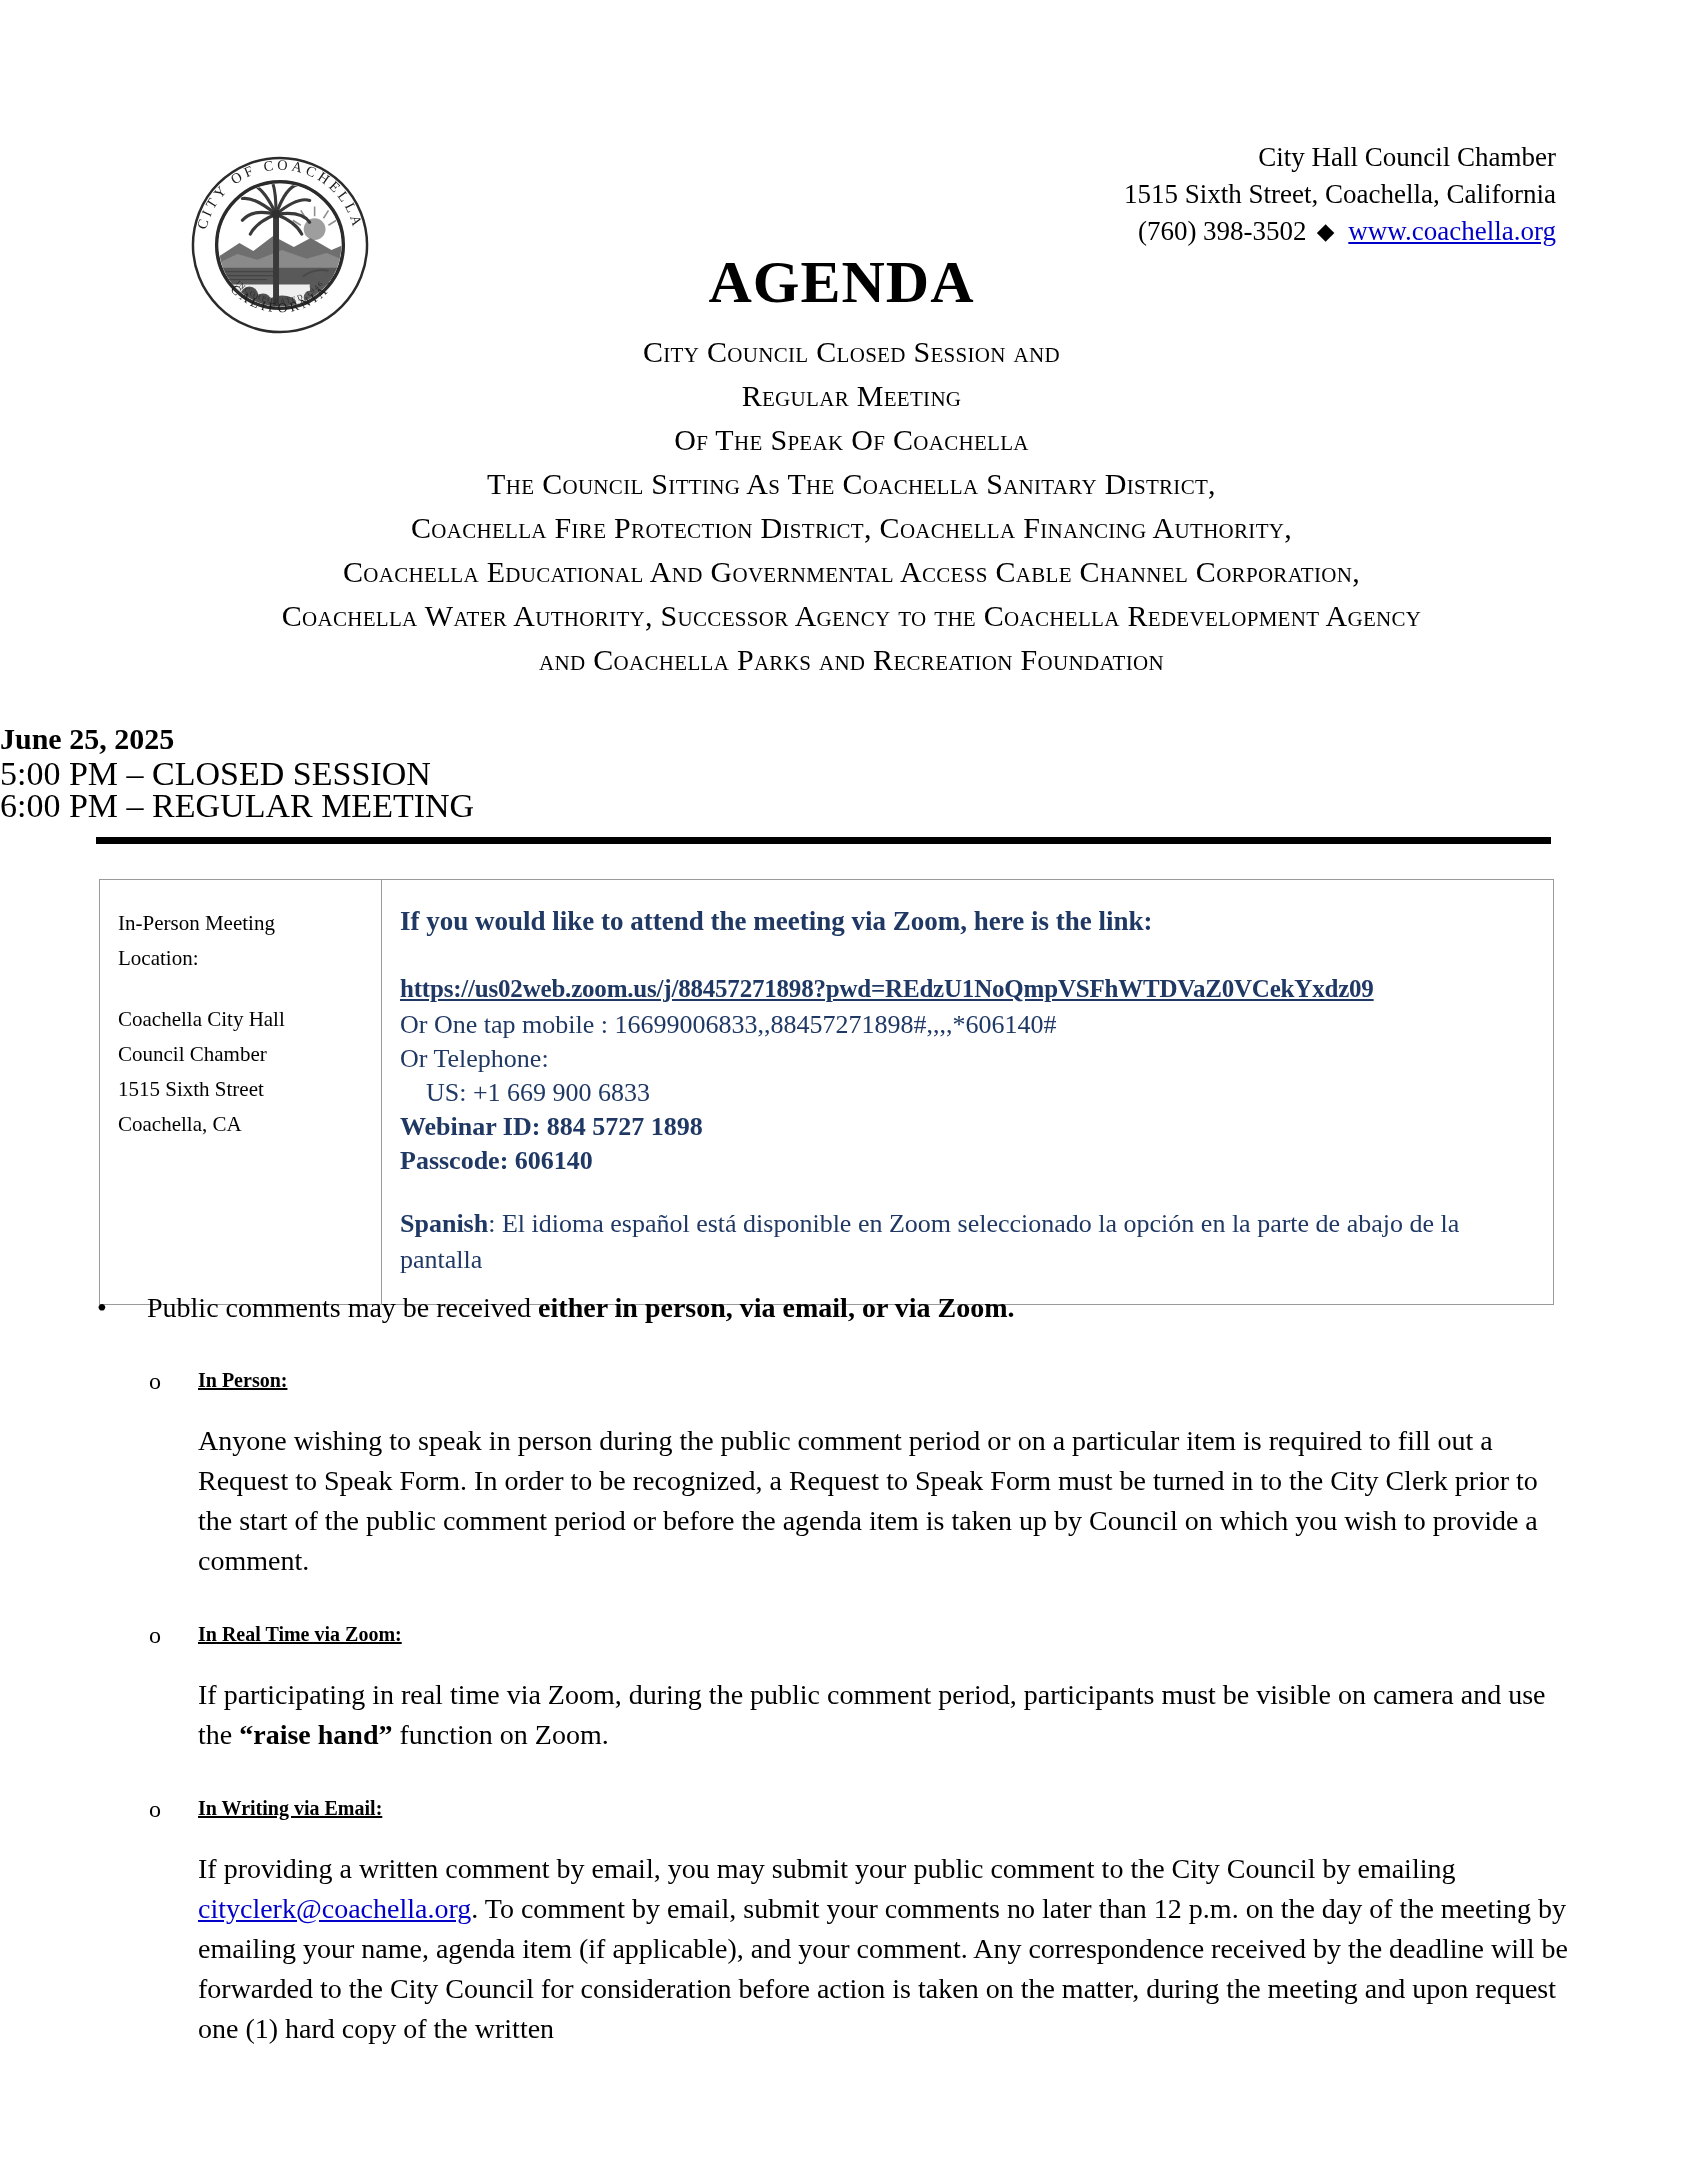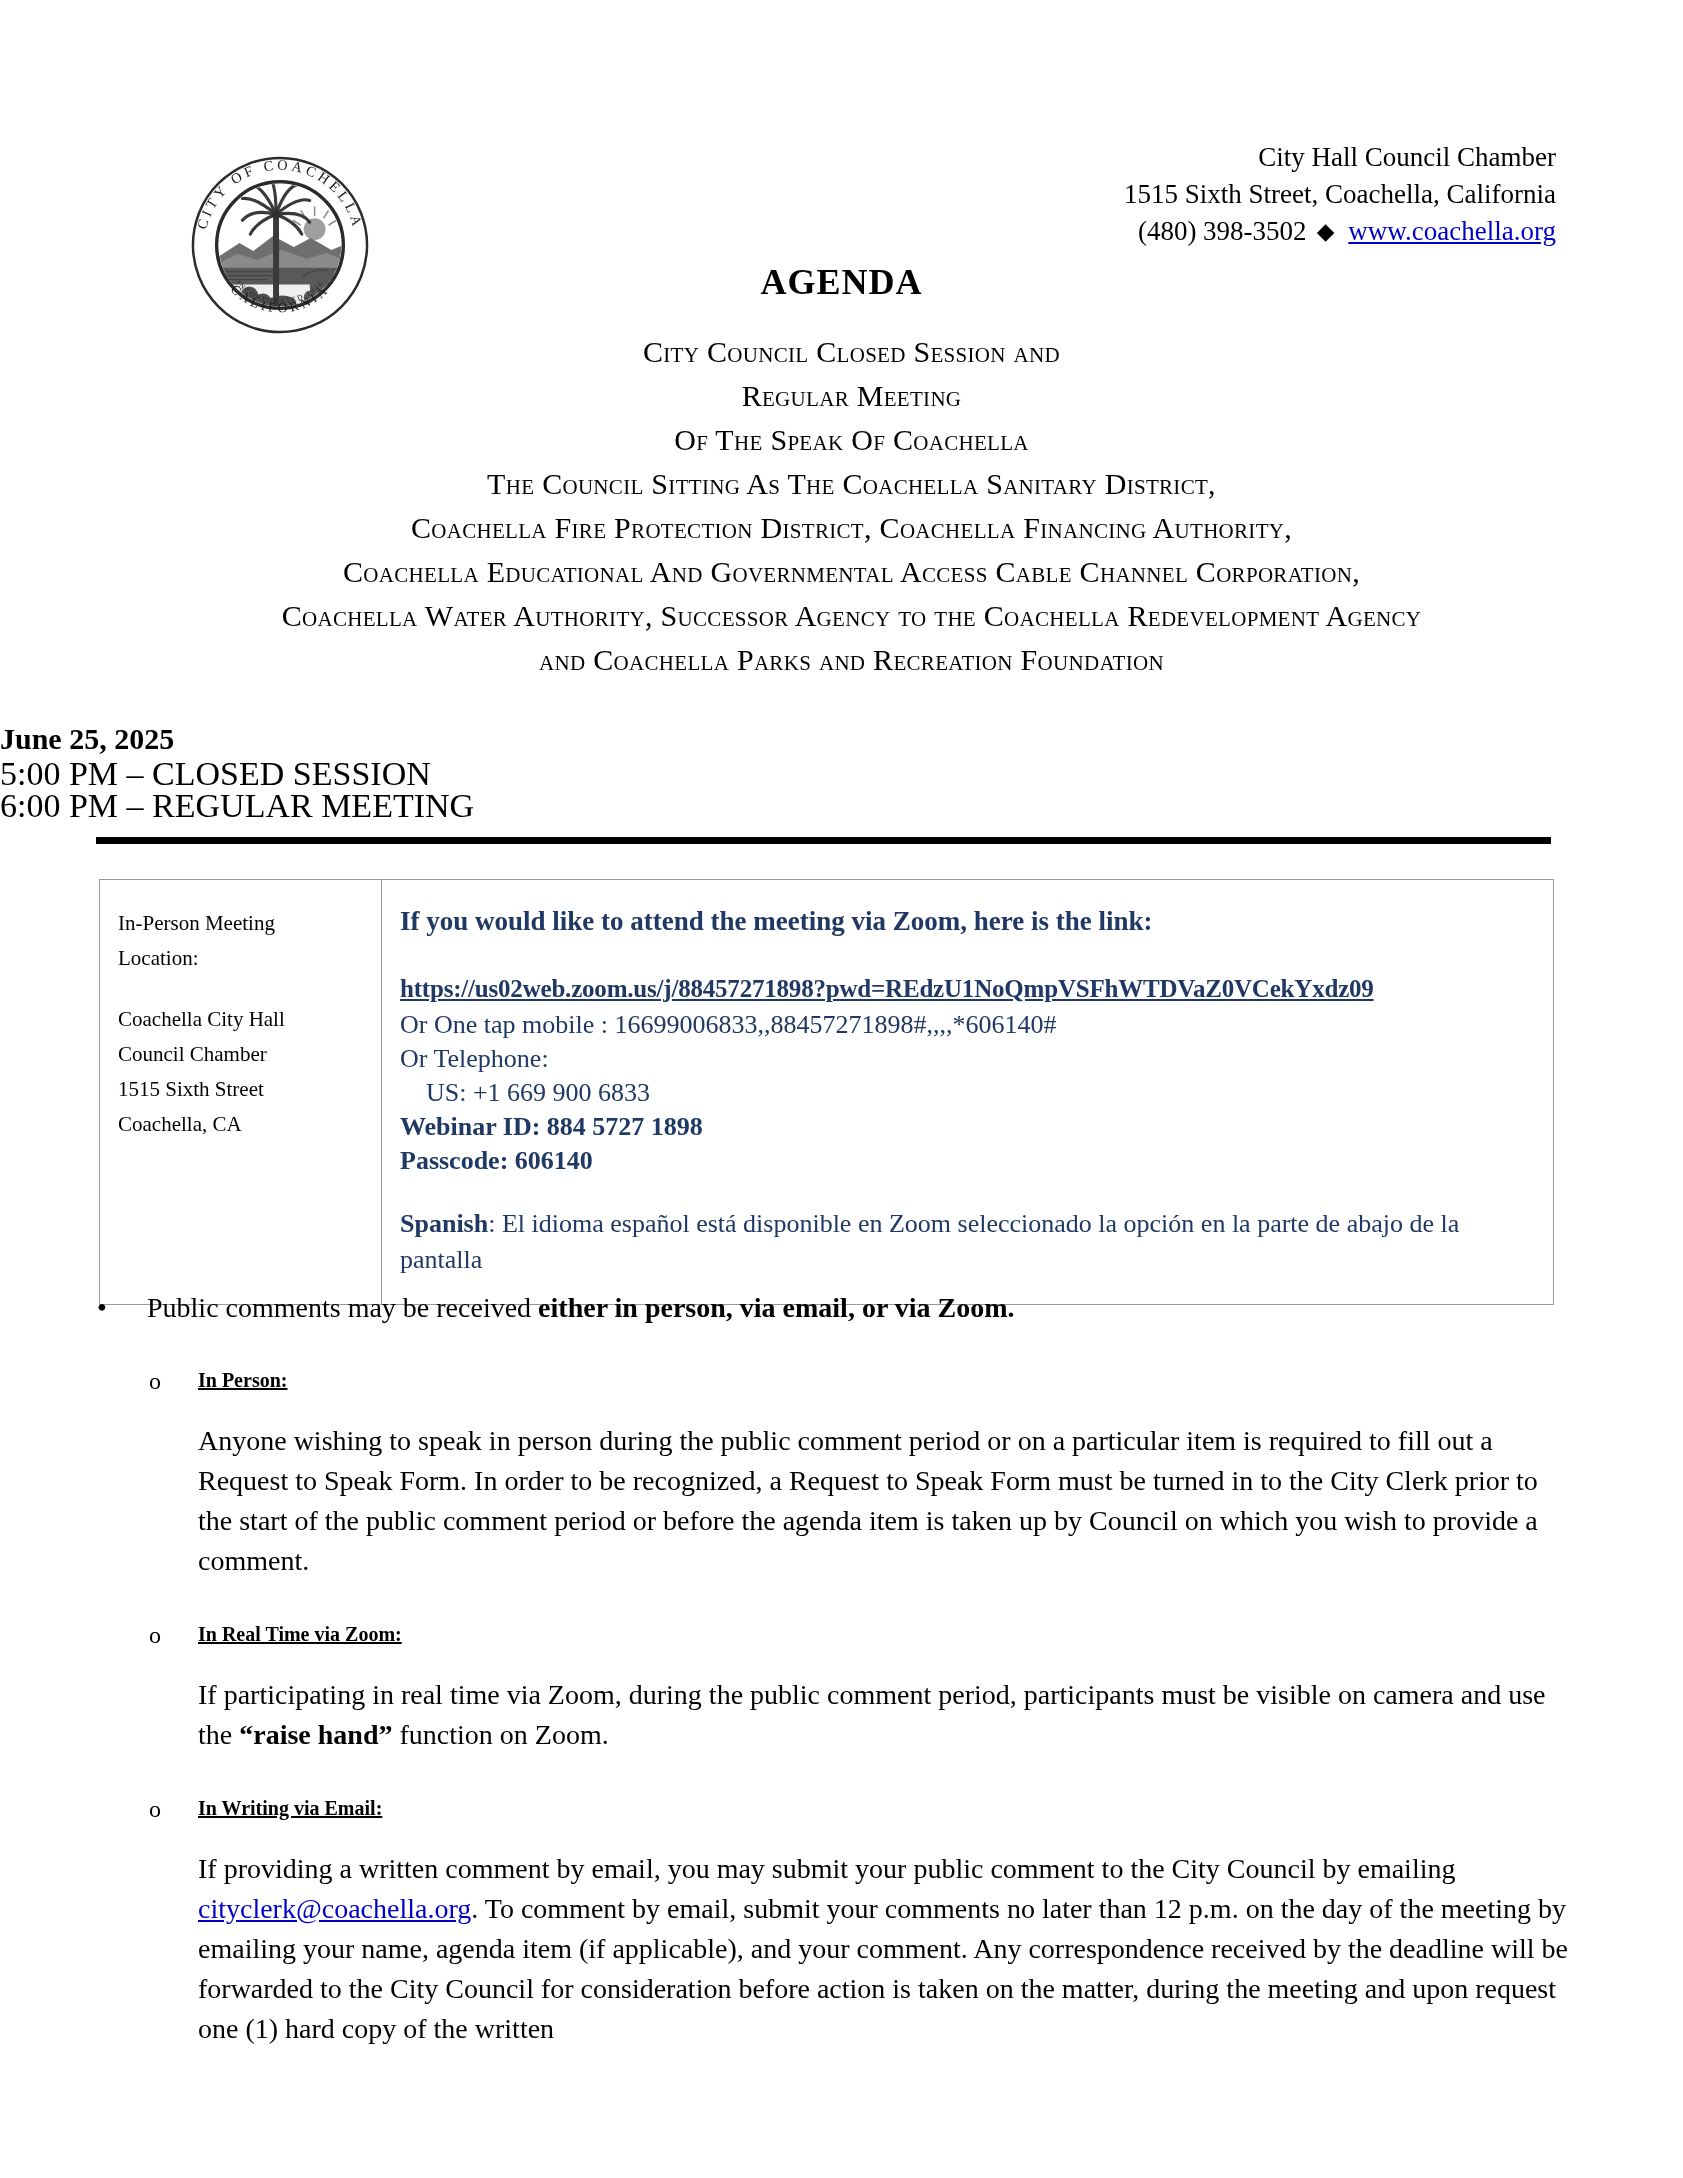--- a/index.html
+++ b/index.html
@@ -62,21 +62,21 @@
 
   
   .titleblock {
     position: absolute;
     left: 0;
     top: 253px;
     width: 1683px;
     text-align: center;
   }
   .agenda-title {
-    font-size: 36px;
+    font-size: 60px;
     font-weight: bold;
     letter-spacing: 1px;
     line-height: 59px;
     margin: 0 0 18px 0;
     text-align: center;
   }
   .smallcaps {
     font-variant: small-caps;
     font-size: 30px;
     line-height: 44px;
@@ -301,21 +301,21 @@
         <text font-family="'Liberation Serif', serif" font-size="7.5" letter-spacing="1.6" fill="#2b2b2b">
           <textPath href="#botarc2" startOffset="50%" text-anchor="middle">INCORPORATED 1946</textPath>
         </text>
       </svg>
     </div>
 
     <div class="contact">
       <span class="line">City Hall Council Chamber</span>
       <span class="line">1515 Sixth Street, Coachella, California</span>
       <span class="line">
-        <span>(480) 398-3502</span><span class="diamond">◆</span><a class="weblink" href="#">www.coachella.org</a>
+        <span>(760) 398-3502</span><span class="diamond">◆</span><a class="weblink" href="#">www.coachella.org</a>
       </span>
     </div>
   </div>
 
   <div class="titleblock">
     <div class="agenda-title">AGENDA</div>
     <div class="smallcaps">
       <span class="l">City Council Closed Session and</span>
       <span class="l">Regular Meeting</span>
       <span class="l">Of The Speak Of Coachella</span>

